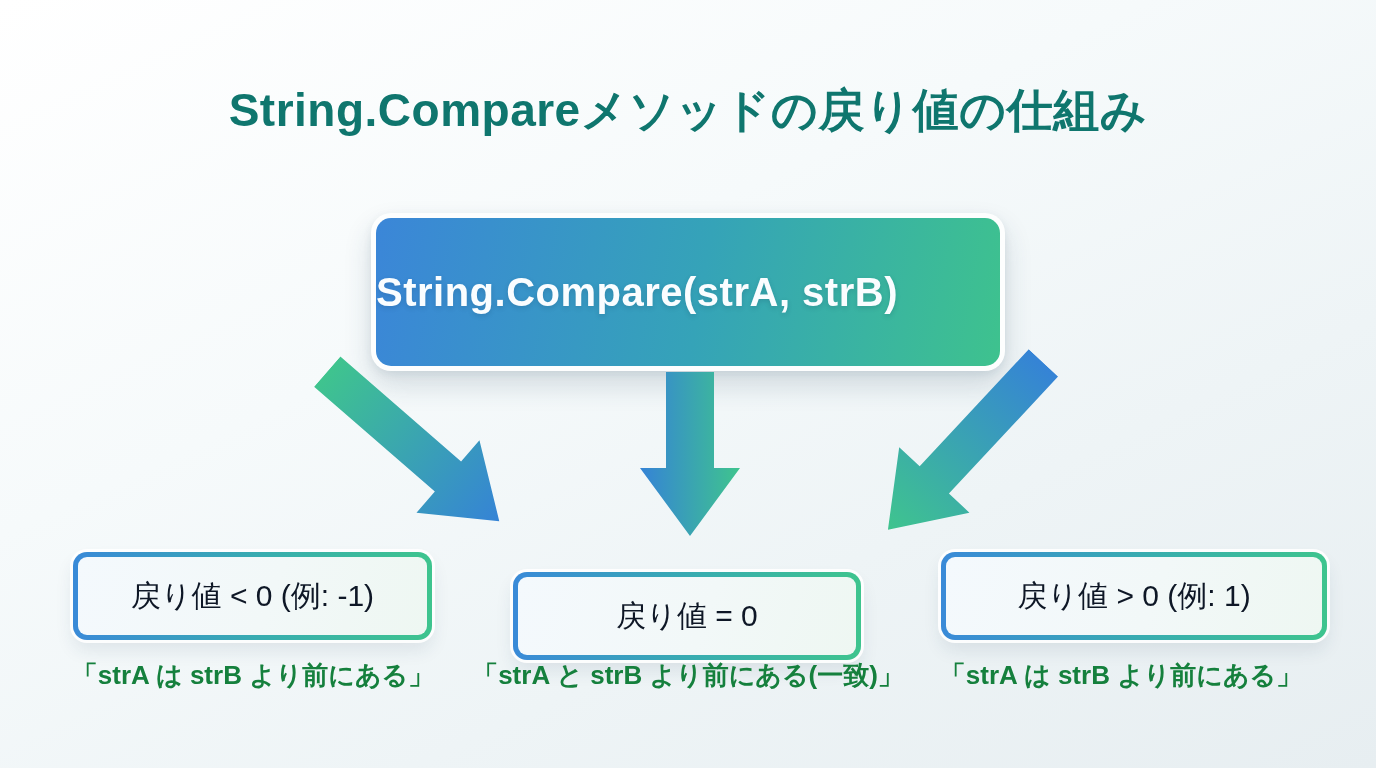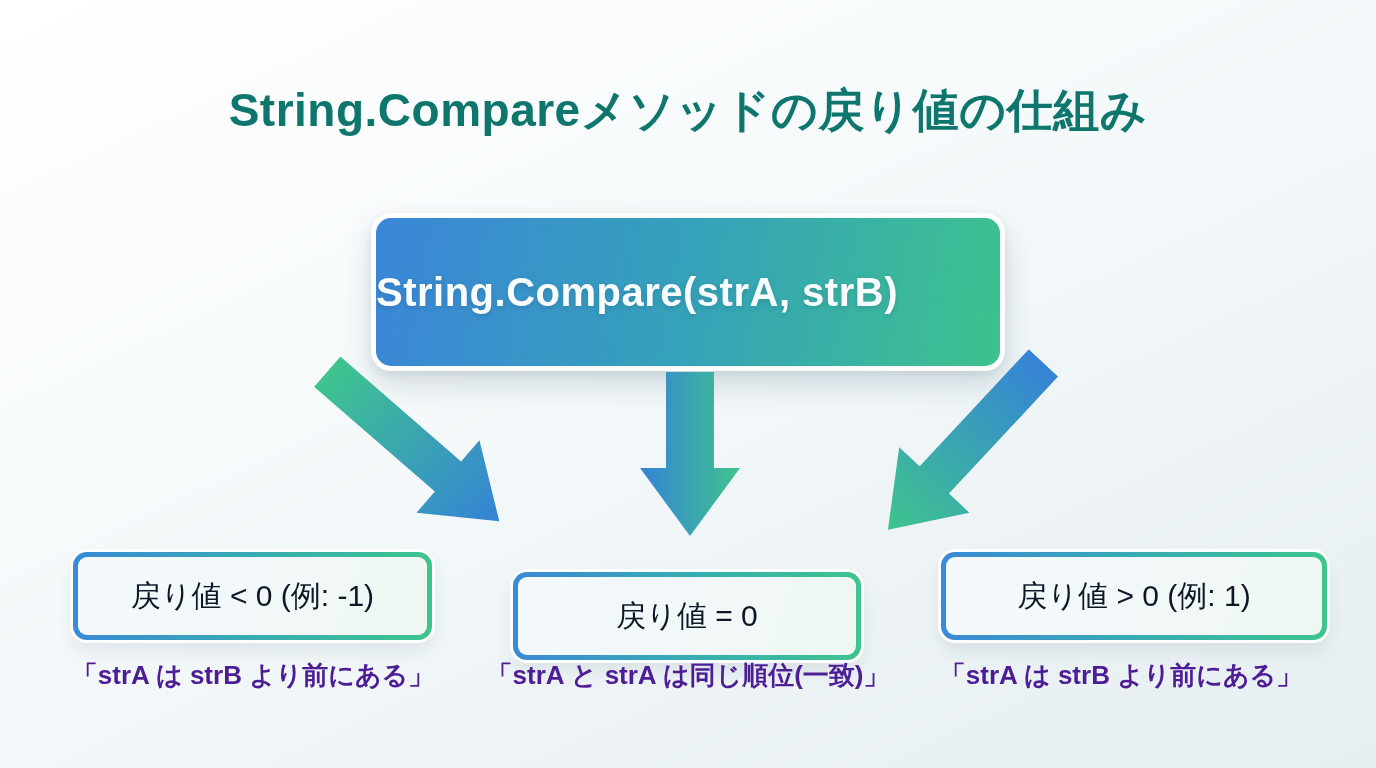--- a/index.html
+++ b/index.html
@@ -87,21 +87,21 @@
     color: #0e1726;
     white-space: nowrap;
   }
   .outcome-caption {
     position: absolute;
     top: 658px;
     height: 40px;
     text-align: center;
     font-size: 26px;
     font-weight: 700;
-    color: #4c1d95;
+    color: #15803d;
     white-space: nowrap;
   }
   .box-neg     { left: 73px;  width: 359px; }
   .box-zero    { left: 513px; width: 348px; margin-top: 20px; }
   .box-pos     { left: 941px; width: 386px; }
   .caption-neg  { left: 33px;  width: 440px; }
   .caption-zero { left: 468px; width: 440px; }
   .caption-pos  { left: 901px; width: 440px; }
 </style>
 </head>
@@ -160,17 +160,17 @@
   </div>
 
   <div class="outcome-box box-pos">
     <div class="outcome-box-inner">
       <span class="outcome-label">戻り値 &gt; 0 (例: 1)</span>
     </div>
   </div>
 
   <div class="outcome-caption caption-neg">「strA は strB より前にある」</div>
 
-  <div class="outcome-caption caption-zero">「strA と strA は同じ順位(一致)」</div>
+  <div class="outcome-caption caption-zero">「strA と strB より前にある(一致)」</div>
 
   <div class="outcome-caption caption-pos">「strA は strB より前にある」</div>
 
 </div>
 
 </body></html>

